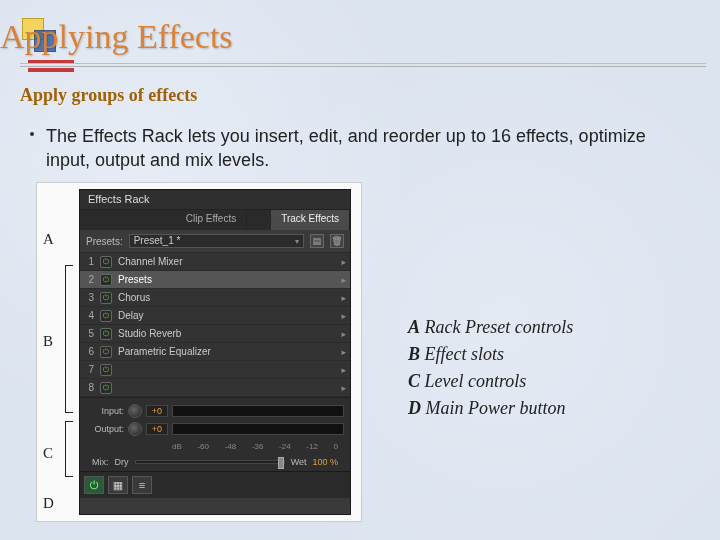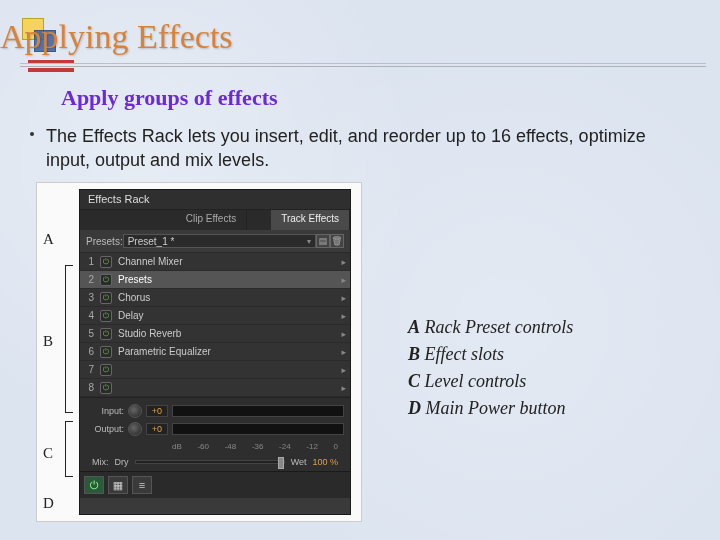--- a/index.html
+++ b/index.html
@@ -58,24 +58,23 @@
     width: 46px;
     height: 12px;
     border-top: 4px solid #c23a3a;
     border-bottom: 4px solid #c23a3a;
   }
   .section-heading {
     position: absolute;
     top: 85px;
     left: 20px;
     font-family: "Times New Roman", serif;
-    font-size: 22px;
-    color: #6d28d9;
+    font-size: 18px;
+    color: #a16207;
     font-weight: bold;
-    margin-left: 41px;
   }
   .bullet-text {
     position: absolute;
     top: 124px;
     left: 46px;
     right: 30px;
     font-size: 18px;
     color: #222;
     line-height: 1.35;
   }
@@ -140,33 +139,34 @@
   }
   .tab.active {
     background: #4a4a4a;
     color: #eee;
     margin-left: 24px;
   }
   .preset-row {
     display: flex;
     align-items: center;
     padding: 4px 6px;
+    gap: 6px;
     border-bottom: 1px solid #2a2a2a;
   }
   .preset-row .label { color: #bbb; font-size: 10px; }
   .preset-row .select {
     flex: 1;
     background: #2b2b2b;
     border: 1px solid #555;
     padding: 1px 4px;
     font-size: 10px;
     color: #ccc;
     height: 14px;
     display: flex;
-    align-items: center;
+    align-items: flex-end;
     justify-content: space-between;
   }
   .preset-row .chev { font-size: 8px; color: #888; }
   .preset-row .iconbtn {
     width: 14px; height: 14px;
     background: #444;
     border: 1px solid #666;
     display: flex;
     align-items: center;
     justify-content: center;

